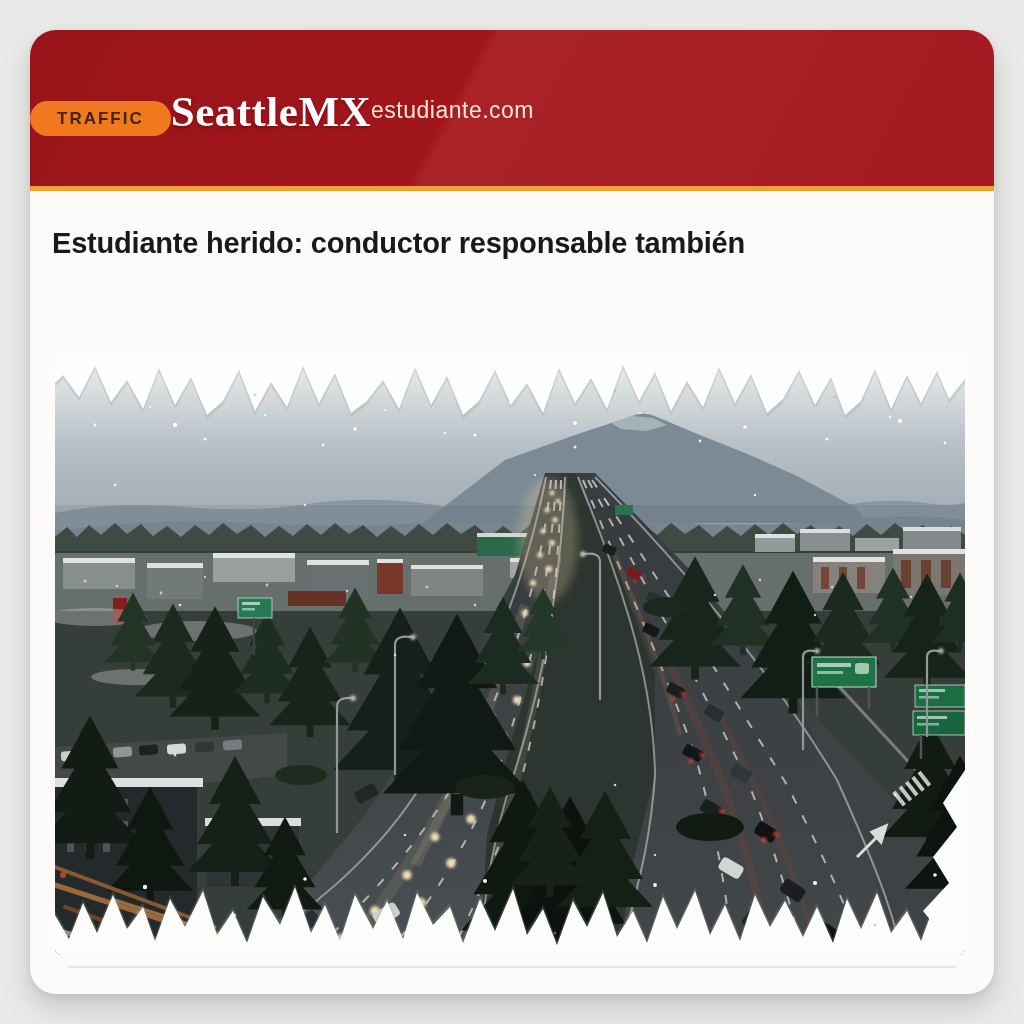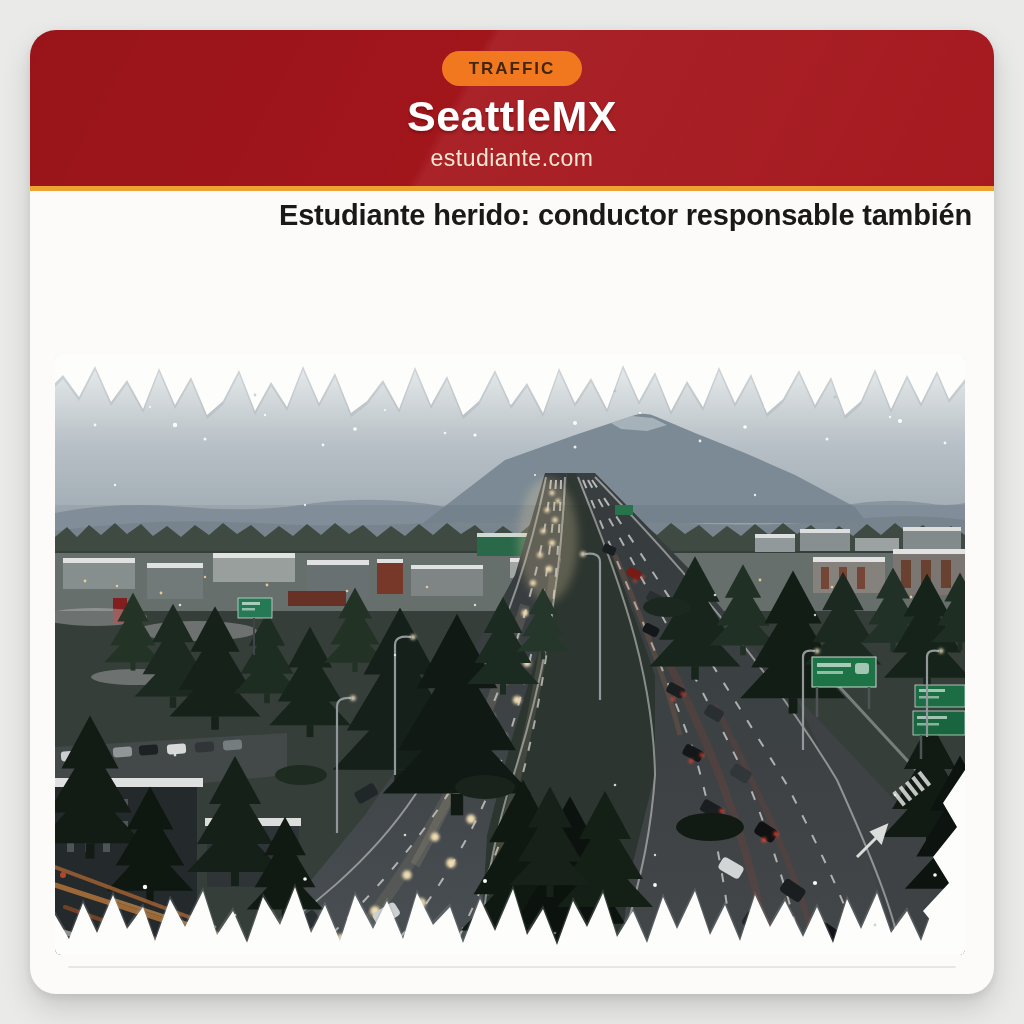--- a/index.html
+++ b/index.html
@@ -12,41 +12,41 @@
   }
   .page{position:absolute;inset:0;}
   .card{
     position:absolute;left:30px;top:30px;width:964px;height:964px;
     background:#fcfbfa;border-radius:26px;
     box-shadow:0 14px 30px rgba(0,0,0,.15), 0 3px 8px rgba(0,0,0,.08);
     overflow:hidden;
   }
   .hdr{
     height:156px;background:#a4161c;border-bottom:5px solid #eda233;
-    position:relative;display:flex;flex-direction:column;align-items:center;
+    position:relative;display:flex;flex-direction:row;align-items:center;
   }
   .hdr::after{
     content:"";position:absolute;inset:0;pointer-events:none;
     background:linear-gradient(118deg, rgba(0,0,0,.07) 0%, rgba(0,0,0,.02) 44%, rgba(255,255,255,.055) 45%, rgba(255,255,255,.015) 100%);
   }
   .badge{
     margin-top:21px;background:#f2781f;color:#43260a;
     font-weight:bold;font-size:17px;letter-spacing:2px;
     padding:9px 27px;border-radius:999px;line-height:1;z-index:2;
   }
   .brand{
     margin-top:7px;color:#ffffff;z-index:2;
-    font-family:Liberation Sans, sans-serif;font-weight:bold;font-size:43px;line-height:1.1;
+    font-family:Liberation Serif, serif;font-weight:bold;font-size:43px;line-height:1.1;
     text-shadow:0 2px 3px rgba(70,0,0,.4);letter-spacing:.5px;
   }
   .site{
     margin-top:5px;color:#f3e7d3;font-size:23px;z-index:2;letter-spacing:.5px;
   }
   .headline{
-    text-align:right;margin:8px auto 0;color:#191919;
+    text-align:left;margin:36px auto 0;color:#191919;
     font-size:29px;font-weight:bold;letter-spacing:-.2px;width:920px;
   }
   .subheadline{
     text-align:center;margin:11px auto 0;color:#494949;
     font-size:20.5px;line-height:1.44;width:880px;
   }
   .photo{
     position:absolute;left:25px;top:325px;width:910px;height:600px;
     border-radius:6px;overflow:hidden;
   }

